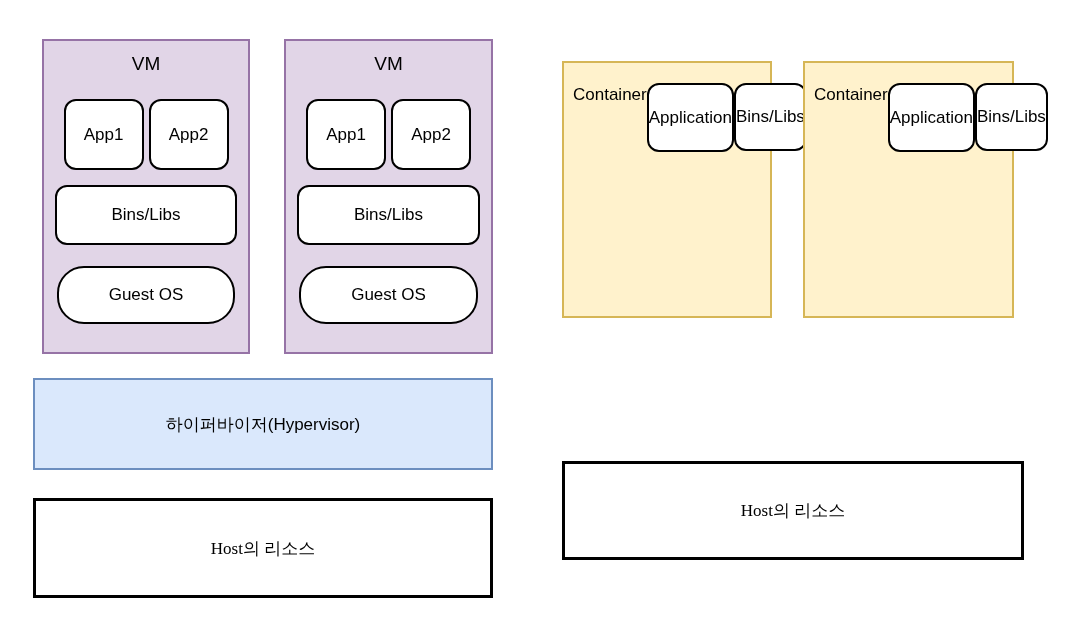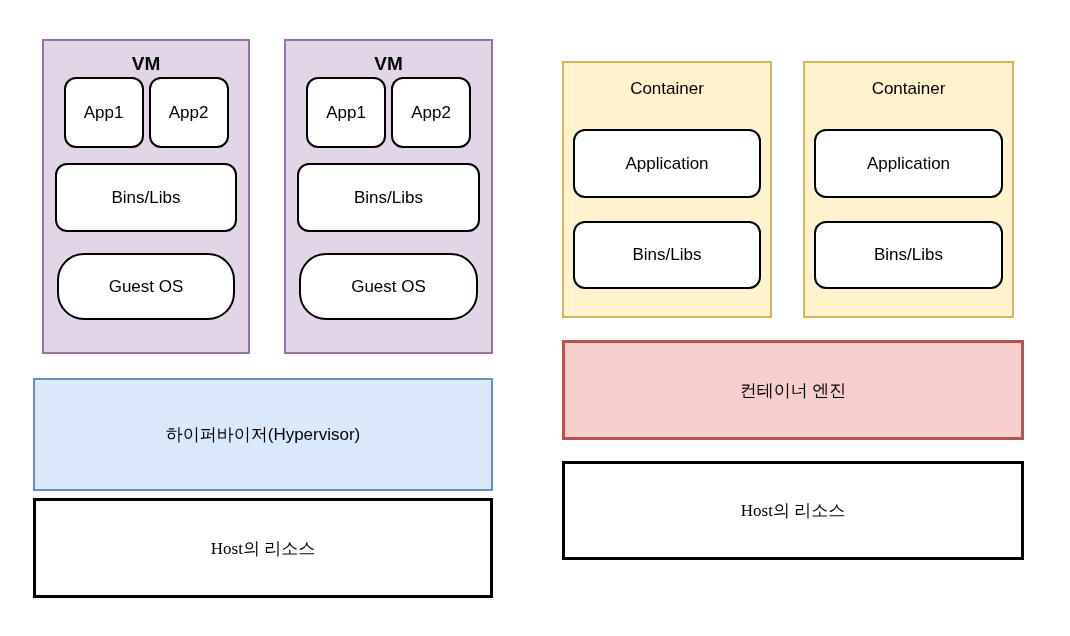--- a/index.html
+++ b/index.html
@@ -29,22 +29,23 @@
     border: 2px solid var(--vm_stroke);
     padding: 10px 10px 12px;
     display: flex;
     flex-direction: column;
   }
   .vm-box.vm1 { left: 42px; }
   .vm-box.vm2 { left: 284px; width: 209px; }
   .vm-title {
     text-align: center;
     font-size: 19px;
-    font-weight: bold;
+    font-weight: normal;
     line-height: 26px;
+    margin-bottom: 22px;
   }
   .apps-row {
     display: flex;
     justify-content: center;
     gap: 5px;
     margin-bottom: 15px;
   }
   .inner-box {
     background: var(--inner_fill);
     border: 2px solid var(--inner_stroke);
@@ -66,21 +67,21 @@
   .vm-guest {
     height: 67px;
     margin: 0 3px 16px;
     border-radius: 27px;
   }
   
   .hypervisor-box {
     left: 33px;
     top: 378px;
     width: 460px;
-    height: 113px;
+    height: 92px;
     background: var(--hypervisor_fill);
     border: 2px solid var(--hypervisor_stroke);
     display: flex;
     align-items: center;
     justify-content: center;
     font-size: 17px;
   }
   .host-box {
     background: var(--inner_fill);
     border: 3px solid var(--inner_stroke);
@@ -96,23 +97,23 @@
     width: 460px;
     height: 100px;
   }
   
   .container-box {
     top: 61px;
     width: 210px;
     height: 257px;
     background: var(--container_fill);
     border: 2px solid var(--container_stroke);
-    padding: 14px 9px;
+    padding: 20px 9px;
     display: flex;
-    flex-direction: column;
+    flex-direction: row;
   }
   .container-box.c1 { left: 562px; }
   .container-box.c2 { left: 803px; width: 211px; }
   .container-title {
     text-align: center;
     font-size: 17px;
     line-height: 23px;
     margin-bottom: 29px;
   }
   .ct-app {
@@ -176,17 +177,16 @@
     <div class="inner-box ct-app">Application</div>
     <div class="inner-box ct-bins">Bins/Libs</div>
   </div>
 
   <div class="box container-box c2">
     <div class="container-title">Container</div>
     <div class="inner-box ct-app">Application</div>
     <div class="inner-box ct-bins">Bins/Libs</div>
   </div>
 
-  <div class="box engine-box">컨테이너 엔진</div>
 
   <div class="box host-box host-right">Host의 리소스</div>
 
 </div>
 
 </body></html>

